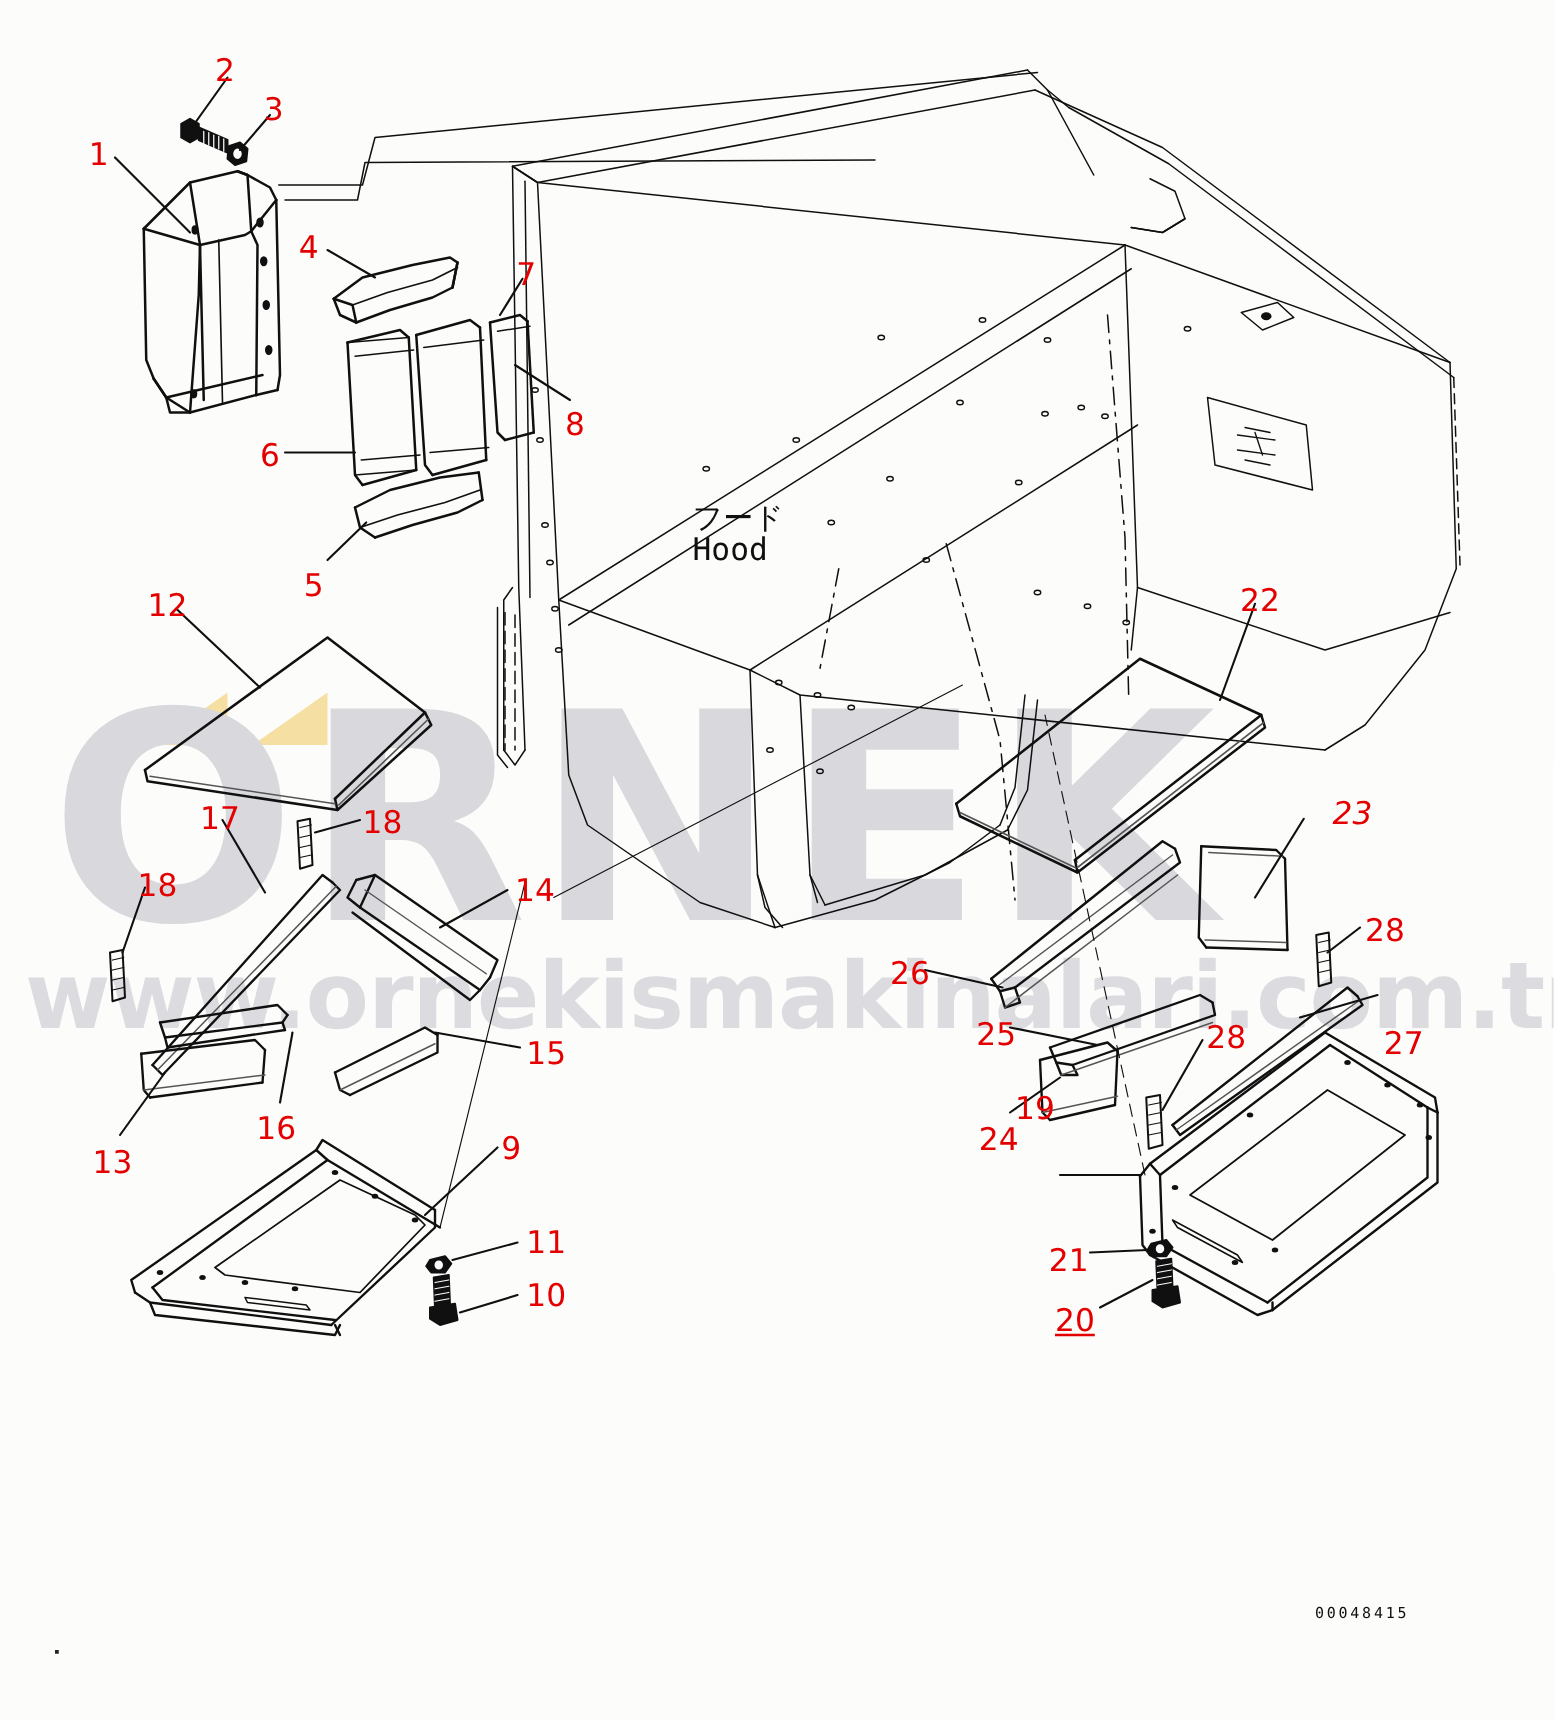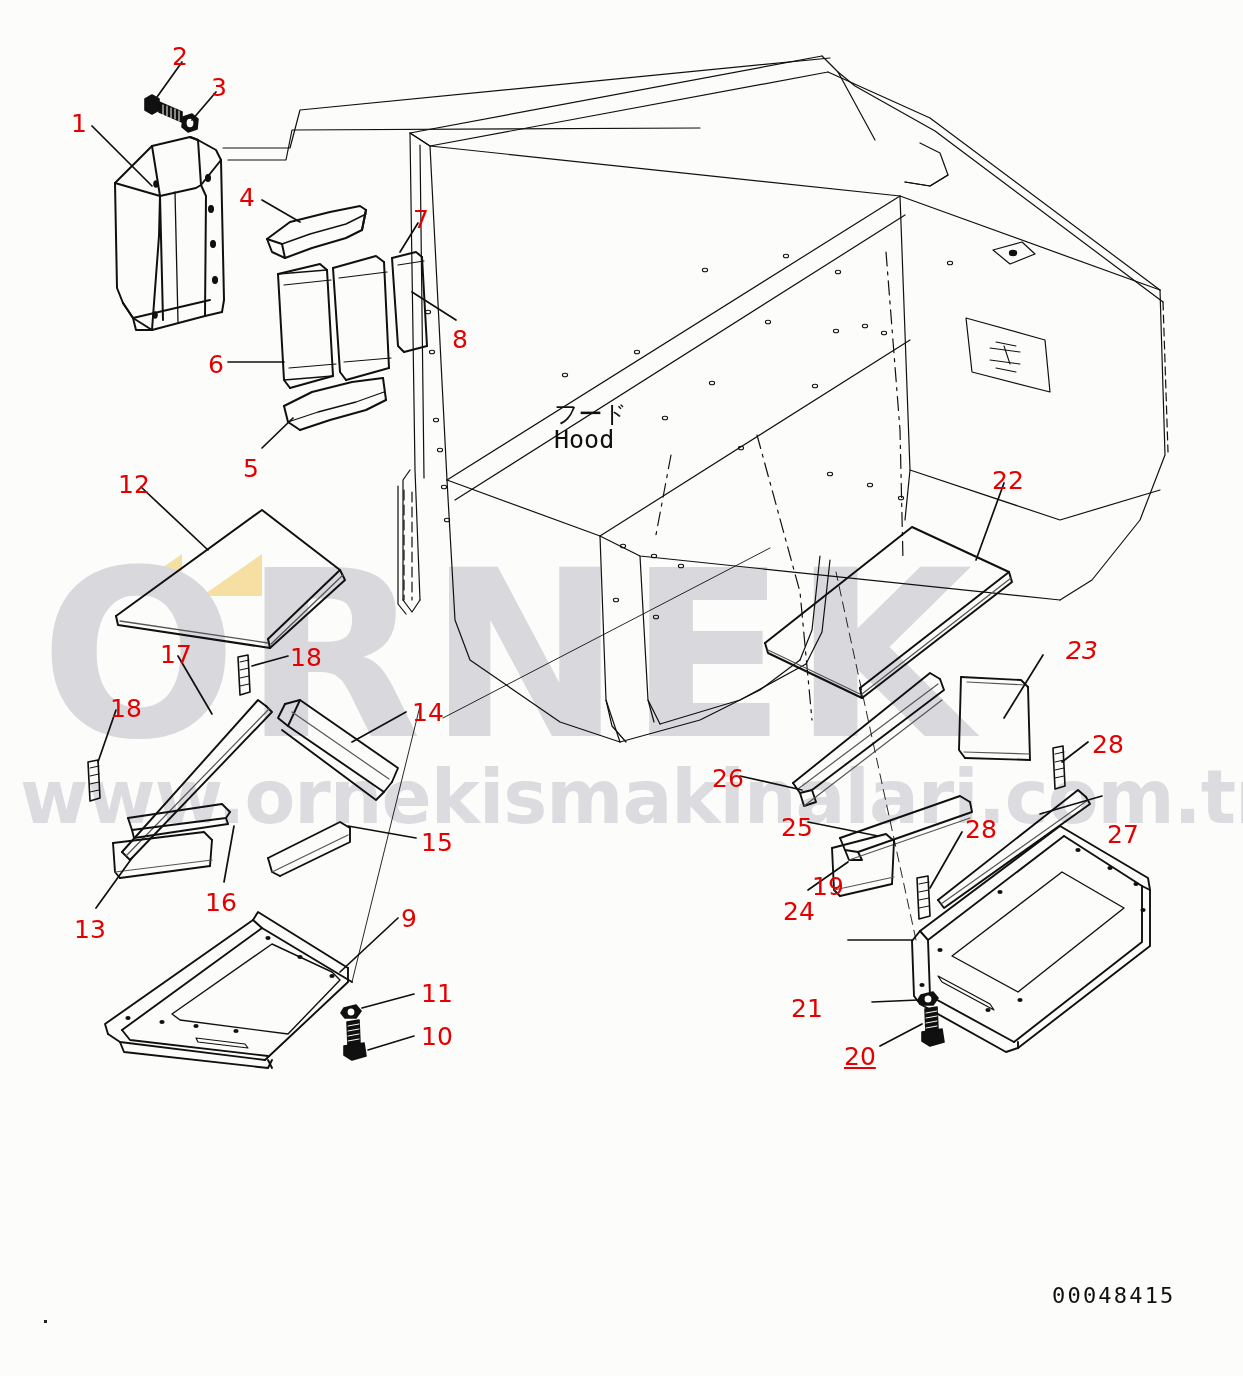--- a/index.html
+++ b/index.html
@@ -19,21 +19,21 @@
   #wm-url{
     left:20px;top:760px;width:1210px;
     font-size:74px;font-weight:bold;line-height:1;
     color:#dcdce0;letter-spacing:-1px;
     font-family:"DejaVu Sans",sans-serif;
   }
   #wm-tri{left:122px;top:548px;}
   #drawno{
     position:absolute;left:1052px;top:1283px;
     font-family:"DejaVu Sans Mono",monospace;
-    font-size:22px;letter-spacing:2.2px;color:#101010;
+    font-size:12px;letter-spacing:2.2px;color:#101010;
     white-space:pre;
   }
   .num{
     position:absolute;color:#e40000;
     font-family:"DejaVu Sans",sans-serif;
     font-size:25px;font-weight:400;line-height:1;
     white-space:pre;
   }
   #dot{position:absolute;left:44px;top:1320px;width:3px;height:3px;background:#222;}
 </style>
@@ -515,21 +515,21 @@
       <div class="num" style="left: 118px; top: 472px;">12</div>
       <div class="num" style="left: 74px; top: 917px;">13</div>
       <div class="num" style="left: 412px; top: 700px;">14</div>
       <div class="num" style="left: 421px; top: 830px;">15</div>
       <div class="num" style="left: 205px; top: 890px;">16</div>
       <div class="num" style="left: 160px; top: 642px;">17</div>
       <div class="num" style="left: 290px; top: 645px;">18</div>
       <div class="num" style="left: 110px; top: 696px;">18</div>
       <div class="num" style="left: 812px; top: 874px;">19</div>
       <div class="num" style="left: 844px; top: 1044px; text-decoration: underline;">20</div>
-      <div class="num" style="left: 791px; top: 996px;">21</div>
+      <div class="num" style="left: 839px; top: 996px;">21</div>
       <div class="num" style="left: 992px; top: 468px;">22</div>
       <div class="num" style="left: 1066px; top: 638px; font-style: italic;">23</div>
       <div class="num" style="left: 783px; top: 899px;">24</div>
       <div class="num" style="left: 781px; top: 815px;">25</div>
       <div class="num" style="left: 712px; top: 766px;">26</div>
       <div class="num" style="left: 1107px; top: 789px; margin-top: 33px;">27</div>
       <div class="num" style="left: 1092px; top: 732px;">28</div>
       <div class="num" style="left: 965px; top: 817px;">28</div>
     </div>
 

